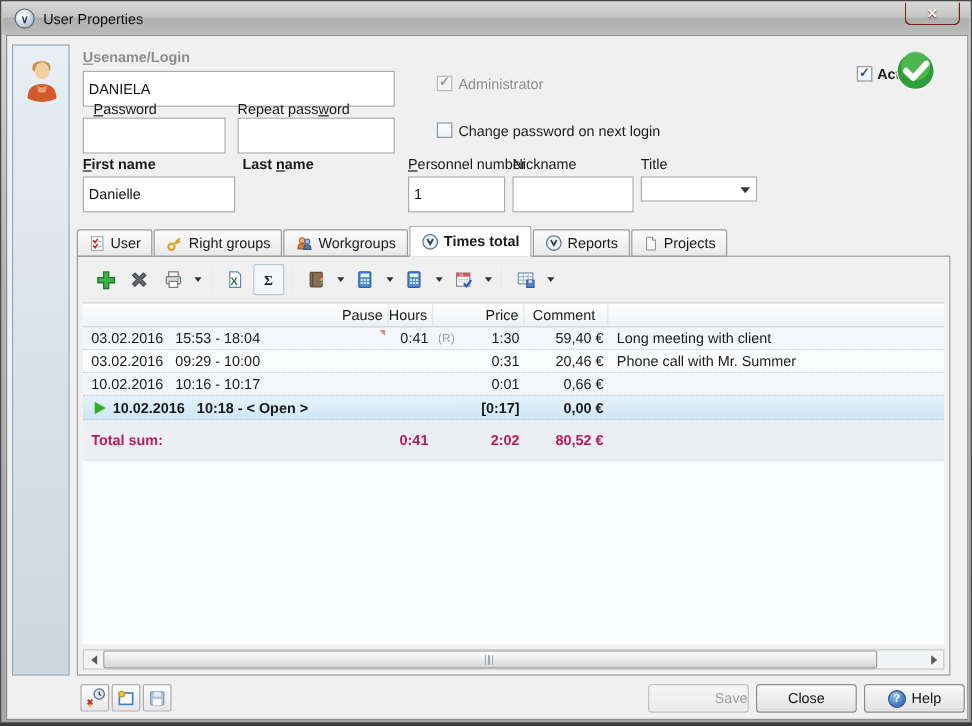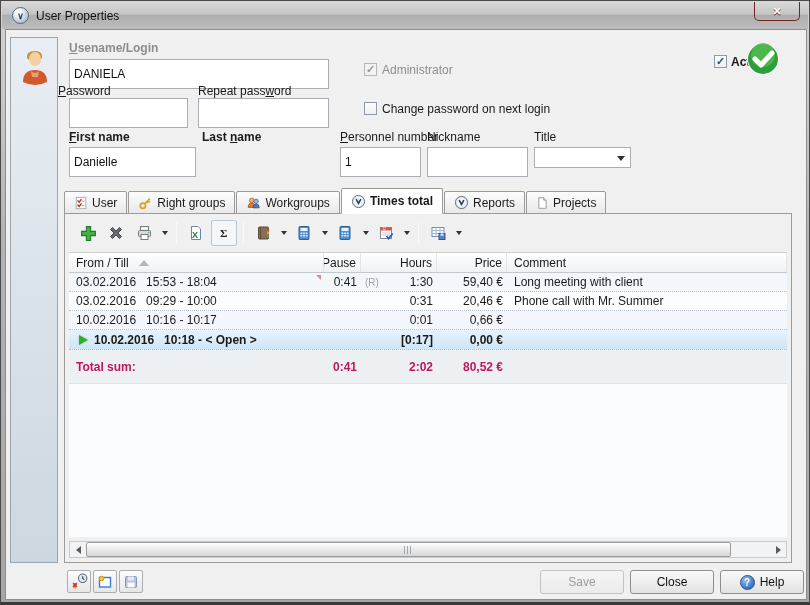--- a/index.html
+++ b/index.html
@@ -99,21 +99,21 @@
   .hs-thumb { position:absolute; left:16px; top:0; width:645px; height:15px; background:linear-gradient(#fefefe,#d7d7d7);
     border:1px solid #9d9d9d; border-radius:2px; display:flex; align-items:center; justify-content:center; }
   .hs-grip { width:9px; height:8px; background:repeating-linear-gradient(90deg,#9fa8b0 0 1px,transparent 1px 3px); }
 
   
   .mini-btn { position:absolute; top:540px; width:24px; height:23px; border:1px solid #adadad; border-radius:2px;
     background:linear-gradient(#fdfdfd,#e6e6e6); display:flex; align-items:center; justify-content:center; }
   .btn { position:absolute; top:540px; width:84px; height:24px; border-radius:3px;
     display:flex; align-items:center; justify-content:center; gap:5px; font-size:12px; }
   .btn.normal { background:linear-gradient(#f9f9f9,#e2e2e2); border:1px solid #8e8e8e; color:#111; }
-  .btn.disabled { background:linear-gradient(#f5f5f5,#ebebeb); border:1px solid #c3c3c3; color:#9d9d9d; }
+  .btn.disabled { background:linear-gradient(#f5f5f5,#ebebeb); border:1px solid #c3c3c3; color:#9d9d9d;justify-content:flex-end; }
   .help-q { width:15px; height:15px; border-radius:50%; background:radial-gradient(circle at 35% 30%, #8fc0f0, #3c74c4 70%, #2a5a9e);
     color:#fff; font-weight:bold; font-size:10px; display:flex; align-items:center; justify-content:center; border:1px solid #24508d; }
 
   .active-group { position:absolute; }
 </style>
 </head>
 <body>
 
 <div class="window">
 
@@ -150,21 +150,21 @@
     <div class="cb-lbl bold" style="left:725px; top:25px;">Active</div>
     <div class="active-group" style="left:739px; top:11px;">
       <svg width="36" height="36" viewBox="0 0 36 36">
         <circle cx="18" cy="18" r="16" fill="#fff"></circle>
         <circle cx="18" cy="18" r="15" fill="#2e9e3a"></circle>
         <circle cx="18" cy="14" r="12" fill="#55bd52" opacity="0.8"></circle>
         <path d="M10 18 l6 6 l11 -12" fill="none" stroke="#fff" stroke-width="5" stroke-linecap="round" stroke-linejoin="round"></path>
       </svg>
     </div>
 
-    <div class="lbl" style="left:52px; top:54px;">
+    <div class="lbl" style="left:72px; top:54px;">
       <span class="accel">P</span><span>assword</span>
     </div>
     <div class="lbl" style="left:192px; top:54px;">
       <span>Repeat pass</span><span class="accel">w</span><span>ord</span>
     </div>
     <input type="password" class="txt" style="left: 63px; top: 68px; width: 119px;" value="">
     <input type="password" class="txt" style="left: 192px; top: 68px; width: 131px;" value="">
 
     <div class="cb" style="left:358px; top:72px;"></div>
     <div class="cb-lbl" style="left:376px; top:72px;">Change password on next login</div>
@@ -341,21 +341,20 @@
               </g>
               <rect x="8.5" y="8.5" width="6" height="6" fill="#5b82c8" stroke="#33588f"></rect>
               <rect x="10" y="8.5" width="3" height="2.2" fill="#d7e2f2"></rect>
             </svg>
         </div>
         <div class="dd"></div>
       </div>
 
       <div class="grid">
         <div class="trow thead">
-          <div class="c left"><span>From / Till</span><span class="sort-asc"></span></div>
           <div class="c right"><span>Pause</span></div>
           <div class="c right"><span>Hours</span></div>
           <div class="c right"><span>Price</span></div>
           <div class="c left"><span>Comment</span></div>
         </div>
 
         <div class="trow data r-odd">
           <div class="c left">03.02.2016   15:53 - 18:04</div>
           <div class="note-tri"></div>
           <div class="c right">0:41</div>

